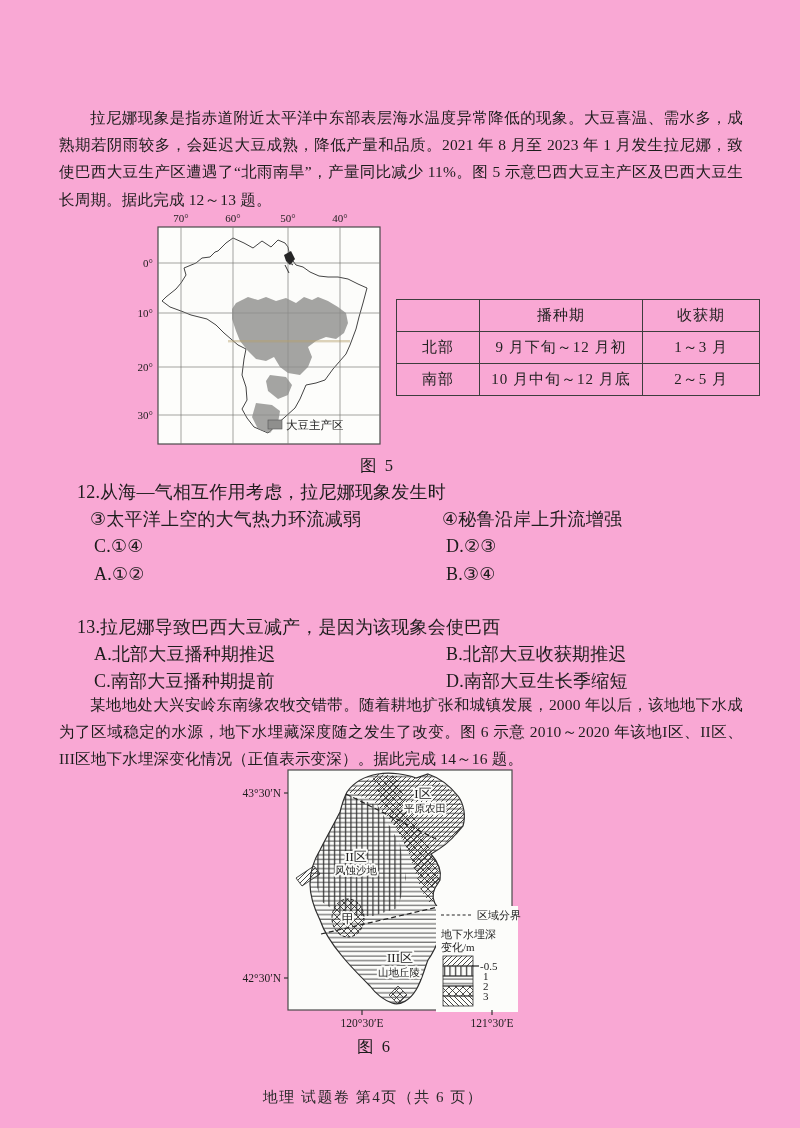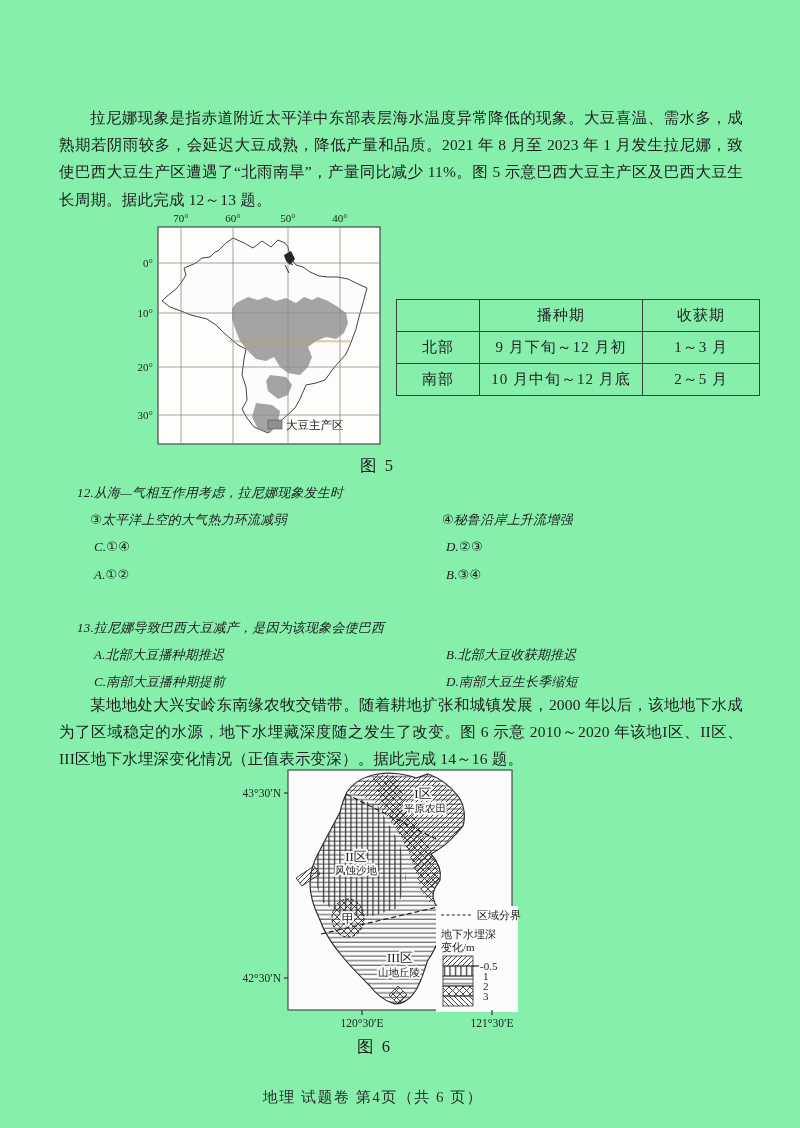--- a/index.html
+++ b/index.html
@@ -1,32 +1,32 @@
 <!DOCTYPE html>
 <html><head>
 <meta charset="utf-8">
 <style>
   html,body{margin:0;padding:0;background:#e9e9e7;}
   .page{
     position:relative;
     width:800px;height:1128px;
     margin:0 auto;
-    background:#86efac;
+    background:#f9a8d4;
     font-family:"Liberation Serif","DejaVu Serif","DejaVu Sans",serif;
     color:#1d1d1d;
     overflow:hidden;
   }
   .passage{
     position:absolute;left:59px;width:684px;margin:0;
     font-size:15.5px;line-height:27.2px;
     text-align:justify;text-indent:2em;letter-spacing:.2px;
   }
   .qblock{
     position:absolute;left:60px;width:690px;
-    font-size:13px;line-height:27.2px;letter-spacing:.2px;font-style:italic;
+    font-size:18px;line-height:27.2px;letter-spacing:.2px;
   }
   .qstem{padding-left:17px;}
   .qrow{display:flex;padding-left:30px;}
   .qrow.opts{padding-left:34px;}
   .qcol-l{width:352px;}
   .qcol-r{flex:1;}
   .caption{
     position:absolute;font-size:16.5px;text-align:left;letter-spacing:2px;
   }
   .fig5-table{

